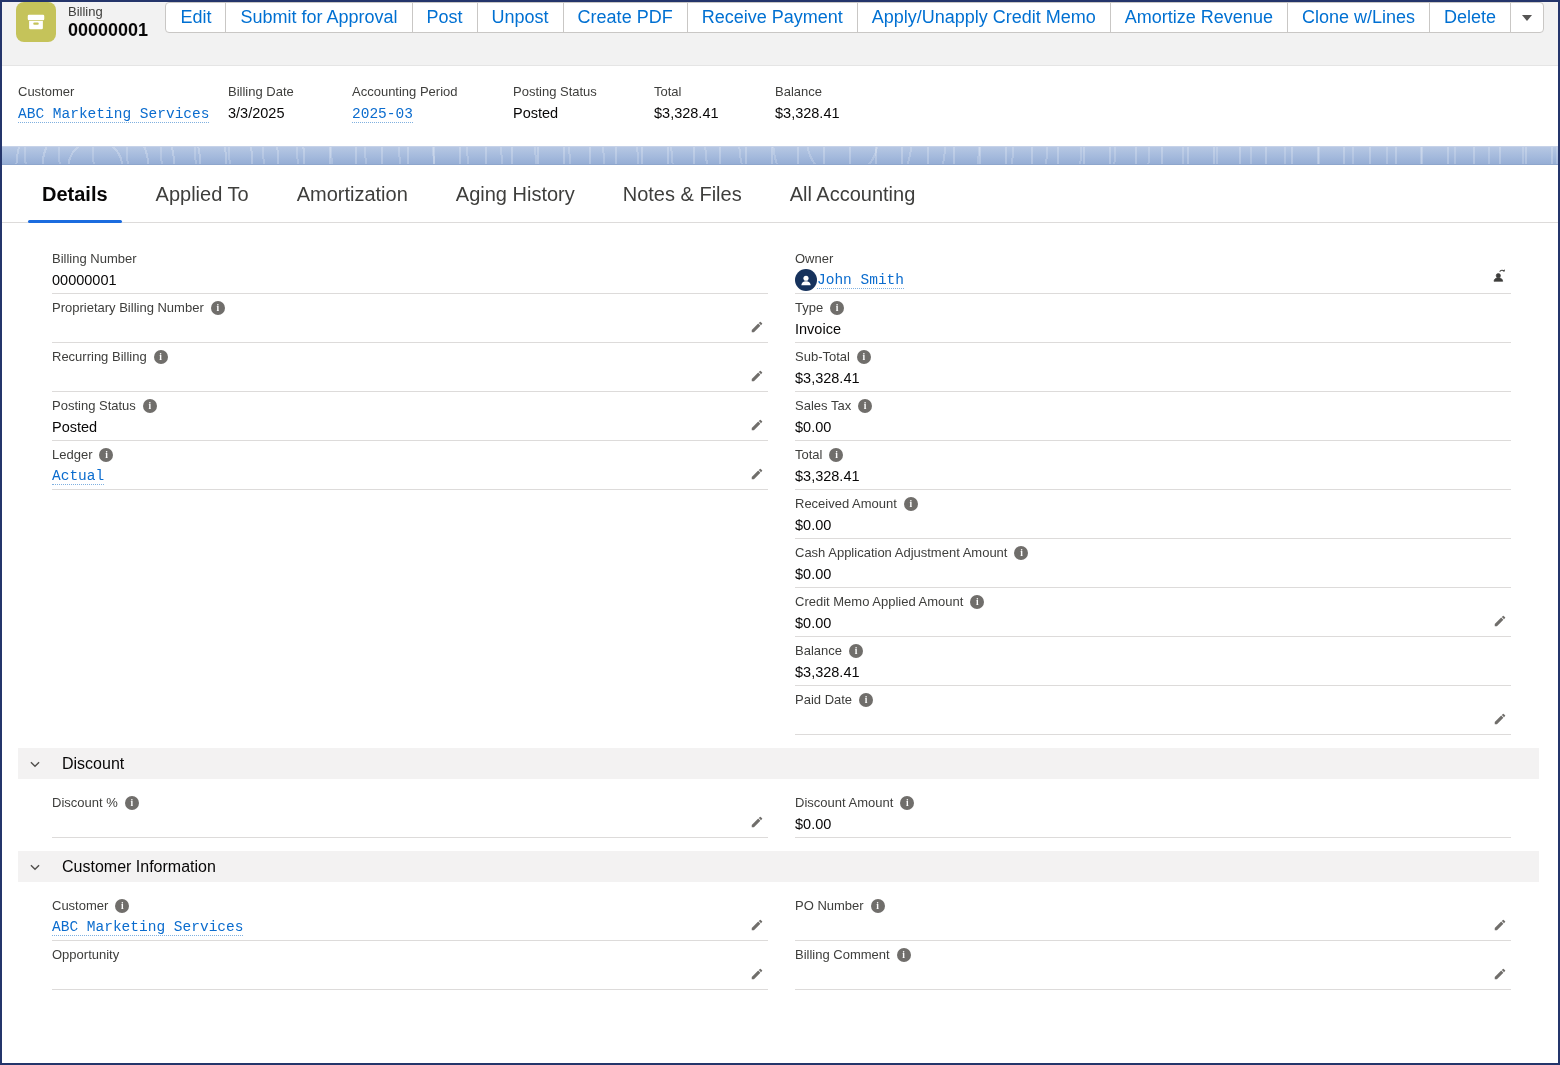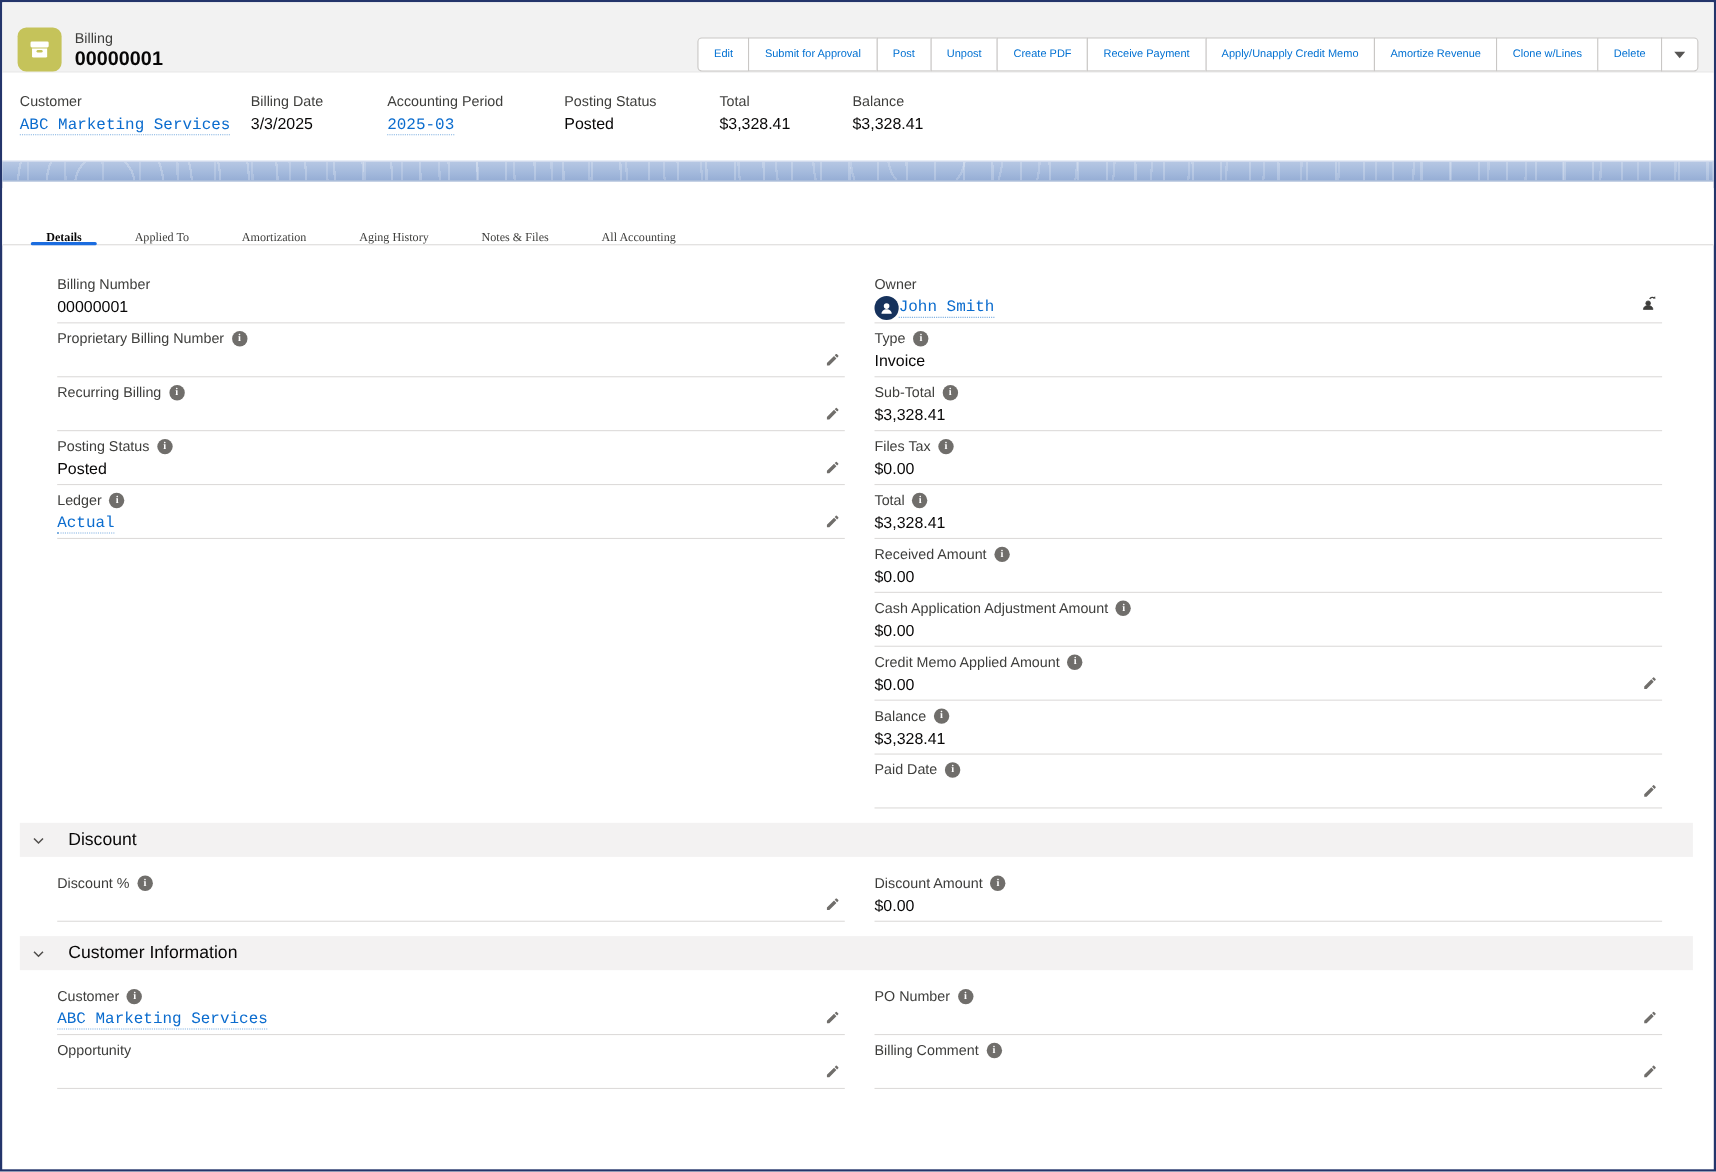--- a/index.html
+++ b/index.html
@@ -9,40 +9,40 @@
     background:#fff;
     border:2px solid #24356b;
     overflow:hidden;
     color:#080707;
   }
   
   .record-header{
     background:#f2f2f2;
     height:64px;
     display:flex;
-    align-items:flex-end;
+    align-items:flex-start;
     justify-content:space-between;
     padding:0 14px 0 14px;
     border-bottom:1px solid #e5e5e5;
   }
   .entity{ display:flex; align-items:center; gap:12px; }
   .entity-icon{
     width:40px; height:40px; border-radius:8px;
     background:#c5c35a;
     display:flex; align-items:center; justify-content:center;
     flex:0 0 auto;
   }
   .entity-label{ font-size:13px; color:#3e3e3c; line-height:15px; }
   .record-number{ font-size:18px; font-weight:bold; color:#080707; line-height:22px; }
   .btn-group{ display:flex; }
   .btn{
     background:#fff;
     border:1px solid #c9c7c5;
     color:#0070d2;
-    font-size:10px;
+    font-size:18px;
     font-family:inherit;
     height:31px;
     padding:0 14px;
     margin-left:-1px;
     cursor:pointer;
     white-space:nowrap;
   }
   .btn:first-child{ border-radius:4px 0 0 4px; margin-left:0; }
   .btn.more{ border-radius:0 4px 4px 0; width:34px; padding:0; display:flex; align-items:center; justify-content:center; }
   .caret-down{
@@ -81,27 +81,26 @@
   .tabs{
     display:flex;
     align-items:flex-end;
     border-bottom:1px solid #dddbda;
     padding:0 0 0 16px;
     height:52px;
     margin-top:6px;
     background:#fff;
   }
   .tab{
-    font-size:11px;
+    font-size:20px;
     color:#3e3e3c;
-    padding:14px 24px 0 24px;
+    padding:14px 24px 16px 24px;
     cursor:pointer;
     position:relative;
     white-space:nowrap;
-    font-family:Liberation Serif, serif;
   }
   .tab.active{ font-weight:bold; color:#080707; }
   .tab.active::after{
     content:""; position:absolute; left:10px; right:10px; bottom:-1px;
     height:3px; background:#1b6cdf; border-radius:2px;
   }
   
   main{ padding:0 19px 0 16px; }
   .field-grid{
     display:grid;
@@ -367,21 +366,21 @@
         <div class="flabel">
           <span>Sub-Total</span>
           <span class="info-icon">i</span>
         </div>
         <div class="fvalue">
             <span>$3,328.41</span>
           </div>
       </div>
       <div class="frow">
         <div class="flabel">
-          <span>Files Tax</span>
+          <span>Sales Tax</span>
           <span class="info-icon">i</span>
         </div>
         <div class="fvalue">
             <span>$0.00</span>
           </div>
       </div>
       <div class="frow">
         <div class="flabel">
           <span>Total</span>
           <span class="info-icon">i</span>

